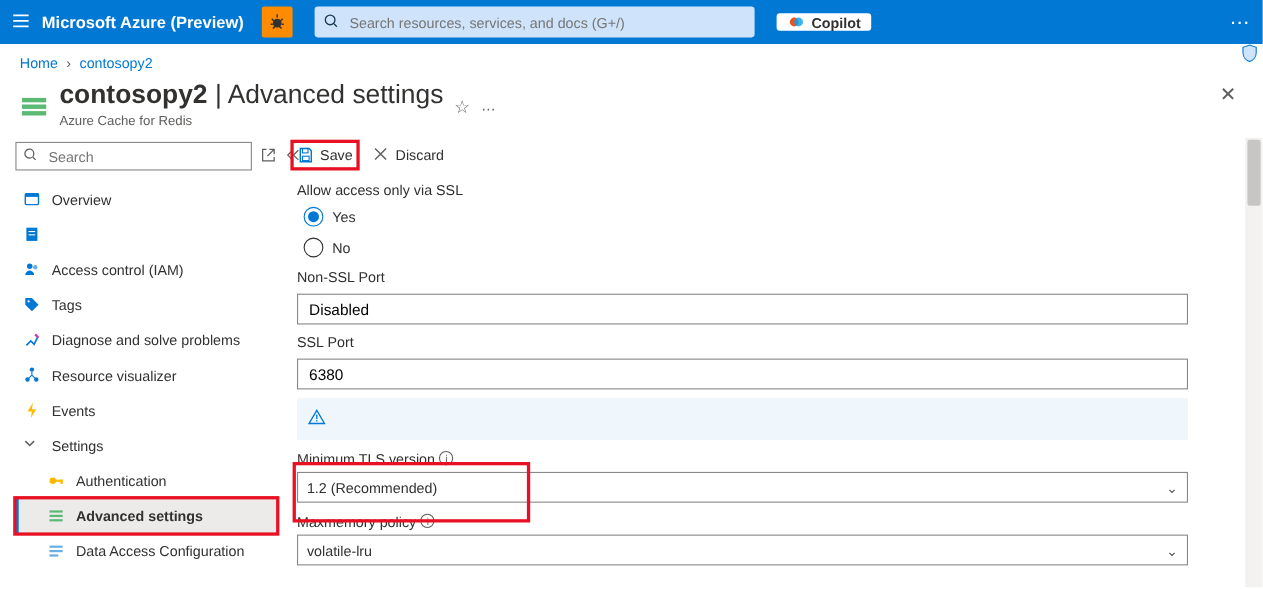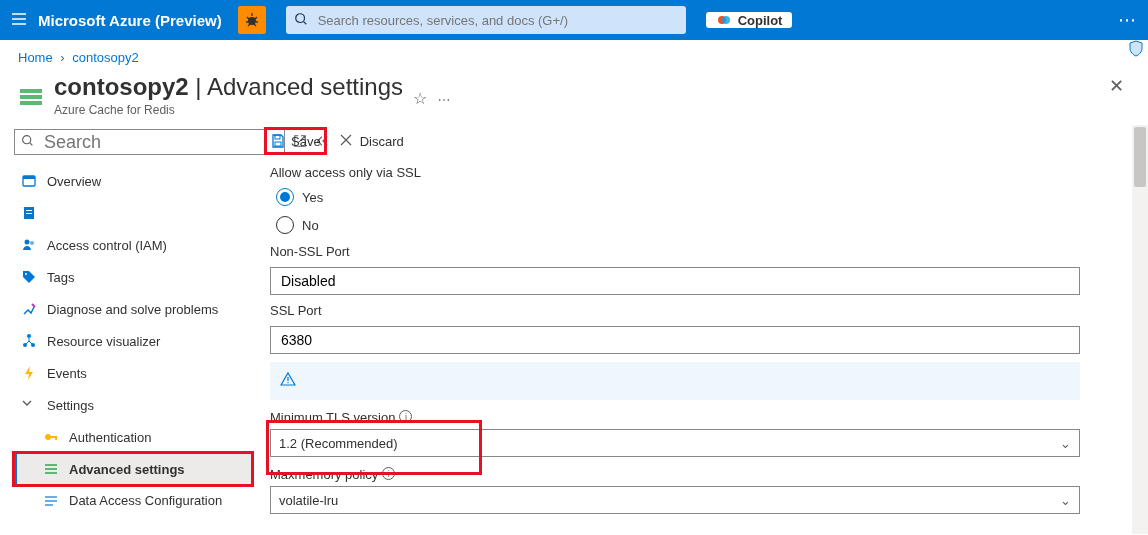--- a/index.html
+++ b/index.html
@@ -27,32 +27,32 @@
   .page-title .thin { font-weight:400;}
   .subtitle { font-size:12px; color:#605e5c; margin-top:2px;}
   .star { margin-left:10px; color:#605e5c; font-size:16px; margin-top:6px; cursor:pointer;}
   .head-more { margin-left:10px; color:#605e5c; margin-top:8px; cursor:pointer;}
   .close-x { position:absolute; right:24px; top:6px; color:#605e5c; font-size:18px; cursor:pointer;}
   
   .body-row { display:flex; height: calc(535px - 40px - 30px - 56px); }
   .sidebar { width:252px; border-right:none; padding:0 0 0 14px; display:flex; flex-direction:column;}
   .side-search-row { display:flex; align-items:center; gap:8px; padding:4px 0 10px;}
   .side-search { flex:0 0 180px; height:26px; border:1px solid #8a8886; display:flex; align-items:center; padding:0 6px; gap:5px;}
-  .side-search input { border:none; outline:none; flex:1; font-size:18px;}
+  .side-search input { border:none; outline:none; flex:1; font-size:13px;}
   .open-ext, .collapse { color:#605e5c; cursor:pointer;}
   .menu { list-style:none; margin:0; padding:0;}
   .menu li { display:flex; align-items:center; height:32px; padding-left:4px; gap:10px; cursor:pointer; color:#323130; border-left:3px solid transparent;}
   .menu li.sub { padding-left:26px;}
   .menu li.selected { background:#edebe9; border-left:3px solid #0078d4;}
   .menu .lbl { flex:1; white-space:nowrap;}
   .hl-red-box { position:absolute; border:3px solid #e81123; pointer-events:none;}
   
   .main { flex:1; padding:0 26px 0 18px; position:relative; overflow:hidden;}
   .toolbar { display:flex; align-items:center; gap:18px; padding:8px 0 10px;}
-  .tool-btn { display:flex; align-items:center; gap:5px; cursor:pointer; color:#323130;}
+  .tool-btn { display:flex; gap:5px; cursor:pointer; color:#323130;}
   .tool-btn.save svg { stroke:#0078d4;}
   .section-lbl { margin:6px 0 8px; color:#323130;}
   .radio-row { display:flex; align-items:center; gap:8px; margin:4px 0 10px 6px;}
   .radio { width:18px; height:18px; border:1px solid #323130; border-radius:50%; display:flex; align-items:center; justify-content:center;}
   .radio.checked { border-color:#0078d4;}
   .radio.checked::after { content:""; width:10px; height:10px; background:#0078d4; border-radius:50%;}
   .fld-input, .dropdown { width: 810px; max-width: calc(100% - 2px); height:28px; border:1px solid #8a8886; display:flex; align-items:center; padding:0 8px; justify-content:space-between;}
   .fld-input input { border:none; outline:none; flex:1; font-size:14px;}
   .info-banner { width:810px; background:#eff6fc; padding:8px 10px 8px 10px; margin:8px 0 10px; font-size:13px; color:#323130; display:flex; gap:8px; line-height:1.4;}
   .info-banner a { color:#0078d4; text-decoration:underline;}

